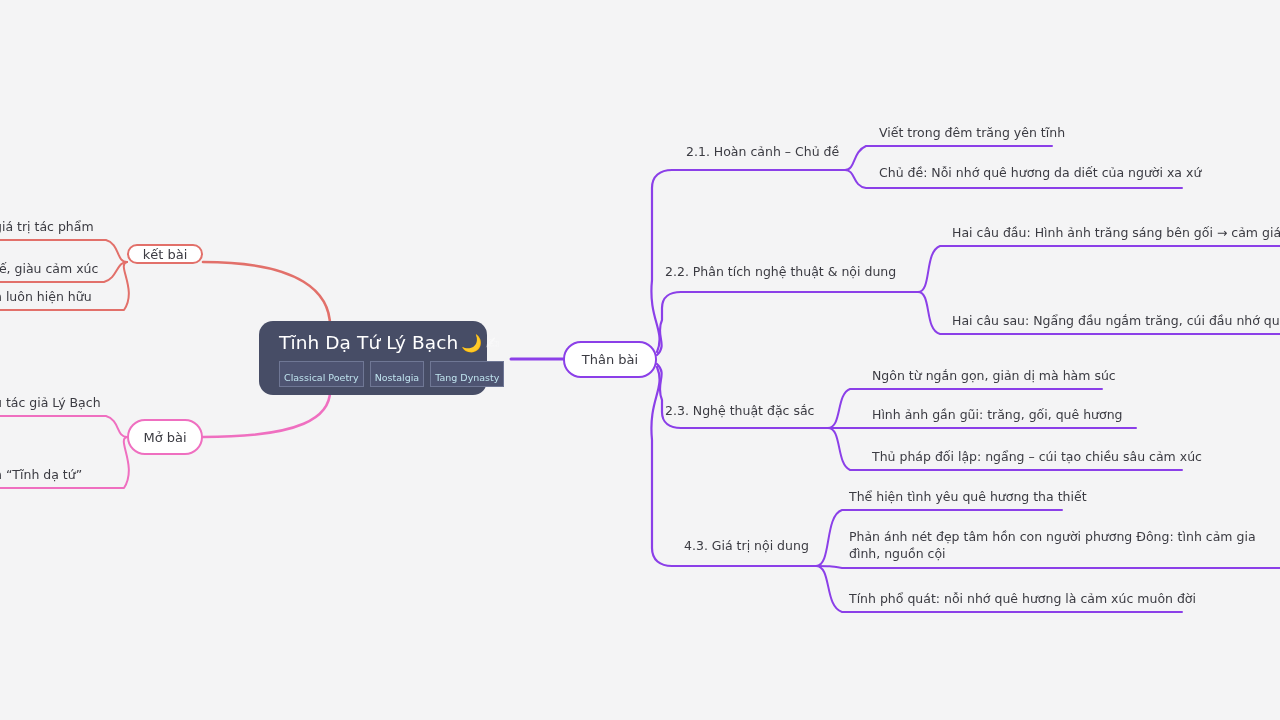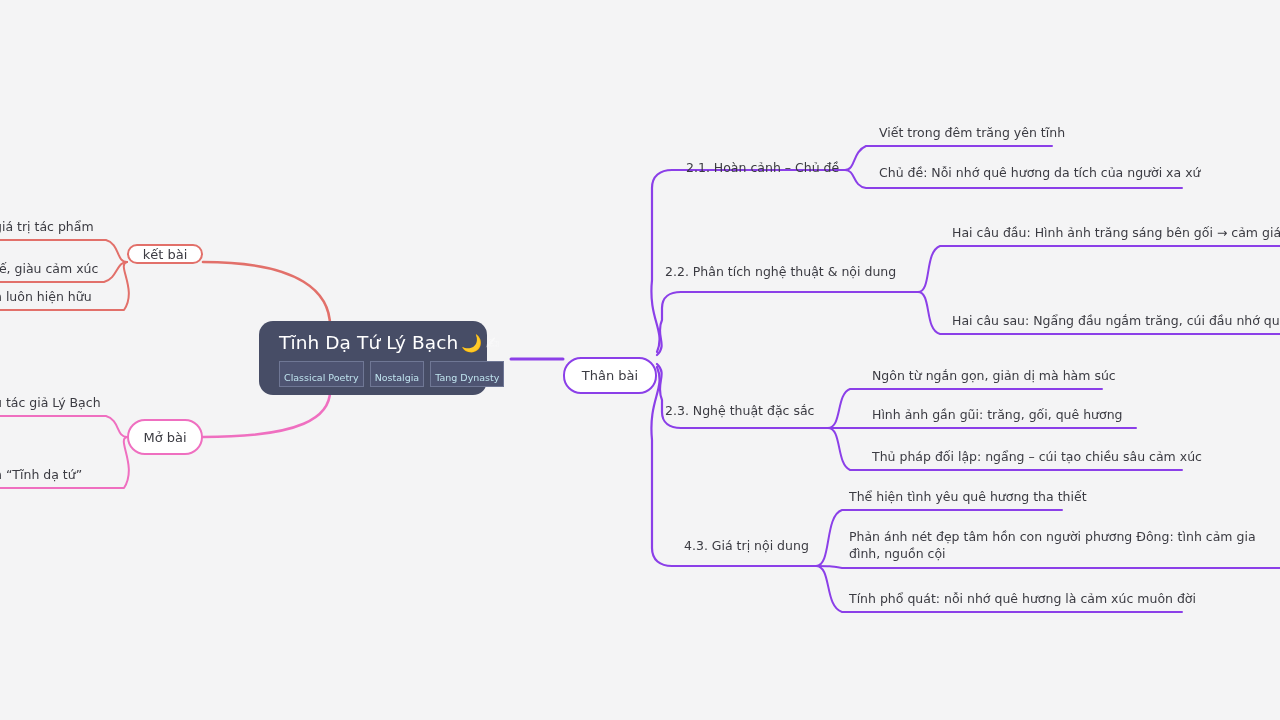--- a/index.html
+++ b/index.html
@@ -68,21 +68,21 @@
     box-sizing: border-box;
     display: flex;
     align-items: center;
     justify-content: center;
     font-size: 13px;
     color: #3b3b42;
     white-space: nowrap;
   }
   .capsule.ket   { left: 127px; top: 244px; width: 76px; height: 20px; border: 2px solid #e2706a; }
   .capsule.mo    { left: 127px; top: 419px; width: 76px; height: 36px; border: 2px solid #ef6fc0; }
-  .capsule.than  { left: 563px; top: 341px; width: 94px; height: 37px; border: 2px solid #8b3fe8; margin-top: 16px; }
+  .capsule.than  { left: 563px; top: 341px; width: 94px; height: 37px; border: 2px solid #8b3fe8; }
 
   
   .label {
     position: absolute;
     font-size: 12.5px;
     line-height: 17px;
     color: #3b3b42;
     white-space: nowrap;
   }
   .label.wrap { white-space: normal; }
@@ -137,27 +137,27 @@
       <span class="tag">Classical Poetry</span>
       <span class="tag">Nostalgia</span>
       <span class="tag">Tang Dynasty</span>
     </div>
   </div>
 
   <div class="capsule ket">kết bài</div>
   <div class="capsule mo">Mở bài</div>
   <div class="capsule than">Thân bài</div>
 
-  <div class="label" style="left:686px; top:143px;margin-top:16px;">2.1. Hoàn cảnh – Chủ đề</div>
+  <div class="label" style="left:686px; top:143px;">2.1. Hoàn cảnh – Chủ đề</div>
   <div class="label" style="left:665px; top:263px;">2.2. Phân tích nghệ thuật &amp; nội dung</div>
   <div class="label" style="left:665px; top:402px;">2.3. Nghệ thuật đặc sắc</div>
   <div class="label" style="left:684px; top:537px;">4.3. Giá trị nội dung</div>
 
   <div class="label" style="left:879px; top:124px;">Viết trong đêm trăng yên tĩnh</div>
-  <div class="label" style="left:879px; top:164px;">Chủ đề: Nỗi nhớ quê hương da tích của người xa xứ</div>
+  <div class="label" style="left:879px; top:164px;">Chủ đề: Nỗi nhớ quê hương da diết của người xa xứ</div>
 
   <div class="label" style="left:952px; top:224px;">Hai câu đầu: Hình ảnh trăng sáng bên gối → cảm giác nh</div>
   <div class="label" style="left:952px; top:312px;">Hai câu sau: Ngẩng đầu ngắm trăng, cúi đầu nhớ quê</div>
 
   <div class="label" style="left:872px; top:367px;">Ngôn từ ngắn gọn, giản dị mà hàm súc</div>
   <div class="label" style="left:872px; top:448px;">Thủ pháp đối lập: ngẩng – cúi tạo chiều sâu cảm xúc</div>
   <div class="label" style="left:872px; top:406px;">Hình ảnh gần gũi: trăng, gối, quê hương</div>
 
   <div class="label" style="left:849px; top:488px;">Thể hiện tình yêu quê hương tha thiết</div>
   <div class="label wrap" style="left:849px; top:528px; width:420px;">Phản ánh nét đẹp tâm hồn con người phương Đông: tình cảm gia đình, nguồn cội</div>

